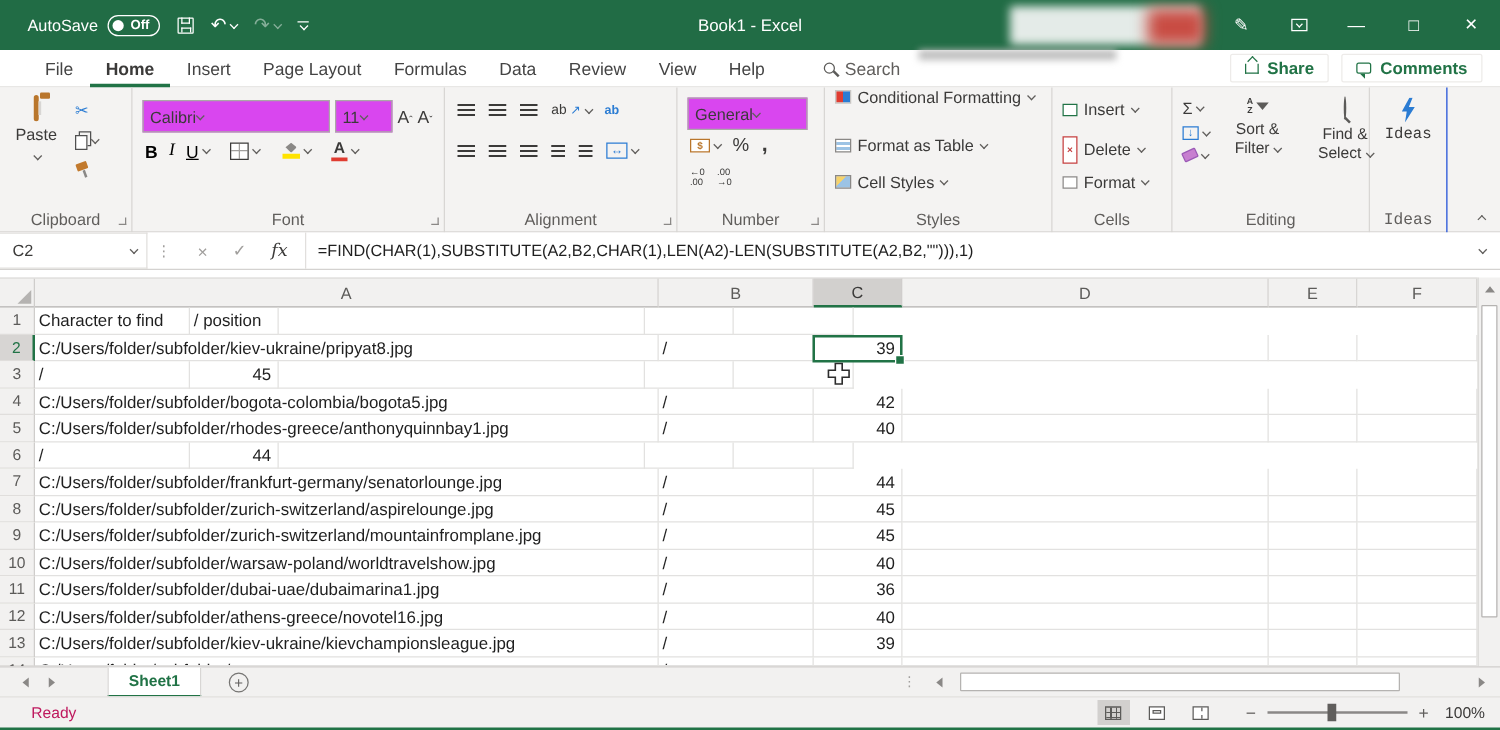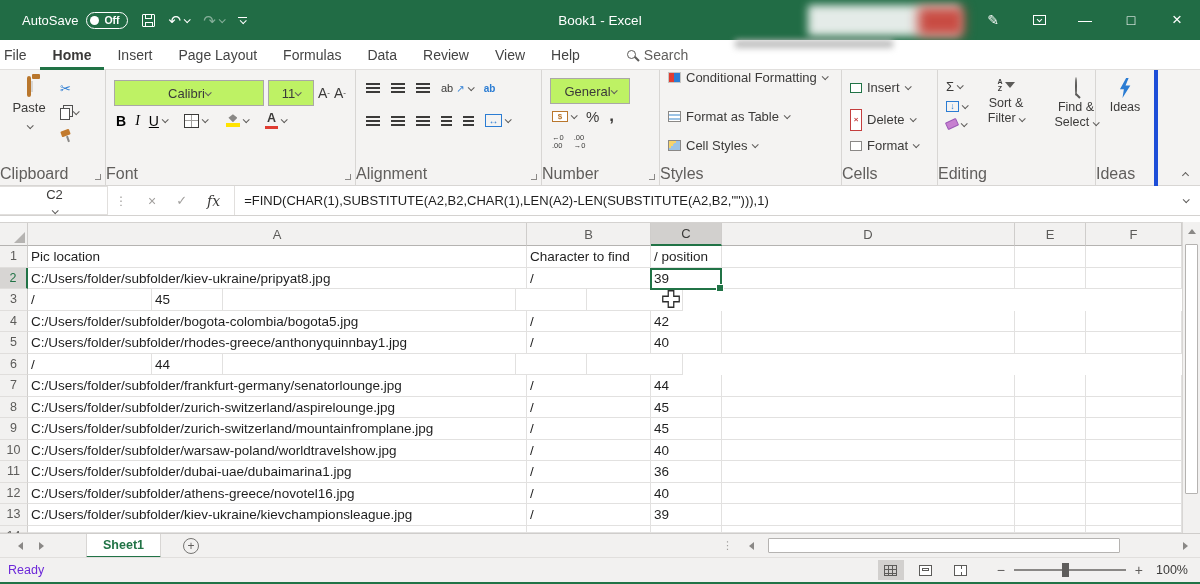--- a/index.html
+++ b/index.html
@@ -42,24 +42,24 @@
   .top-actions { margin-left:auto; display:flex; gap:10px; padding-right:14px; }
   .gbtn { display:flex; align-items:center; border:1px solid #edebe9; background:#fff; color:#217346; font-size:13.5px; font-weight:bold; padding:3px 11px; border-radius:2px; }
   .shic { width:11px; height:8px; border:1.3px solid #217346; border-top:none; position:relative; margin-right:7px; }
   .shic::after { content:""; position:absolute; left:2.5px; top:-5px; width:5px; height:5px; border-top:1.3px solid #217346; border-right:1.3px solid #217346; transform:rotate(-45deg); }
   .cmic { width:12px; height:9px; border:1.3px solid #217346; border-radius:2px; position:relative; margin-right:7px; }
   .cmic::after { content:""; position:absolute; left:2px; bottom:-4.5px; border-left:4px solid transparent; border-top:4px solid #217346; }
 
   
   .ribbon { position:absolute; top:70px; left:0; width:1200px; height:116px; background:#f4f3f2; border-bottom:1px solid #d8d6d4; display:flex; }
   .grp { position:relative; border-right:1px solid #d8d6d4; height:116px; flex:none; }
-  .grp .lbl { position:absolute; bottom:3px; left:0; width:100%; font-size:16px; color:#605e5c; }
+  .grp .lbl { position:absolute; bottom:3px; left:0; width:100%; text-align:center; font-size:13px; color:#605e5c; }
   .lau { position:absolute; right:4px; bottom:6px; width:6px; height:6px; border-right:1.5px solid #8a8886; border-bottom:1.5px solid #8a8886; }
   .rtxt { font-size:13px; color:#3b3a39; }
-  .combo { background:#bef264; border:1px solid #aaa8a6; height:22px; display:flex; align-items:center; justify-content:center; padding:12px 5px; font-size:13px; color:#3b3a39; }
+  .combo { background:#d946ef; border:1px solid #aaa8a6; height:22px; display:flex; align-items:center; justify-content:flex-start; padding:12px 5px; font-size:13px; color:#3b3a39; }
   .bars { width:14px; height:10px; background:repeating-linear-gradient(to bottom,#3b3a39 0 1.6px,transparent 1.6px 4.2px); }
   .bars.mid { width:11px; }
   .sb { display:inline-flex; align-items:center; gap:3px; }
 
   .clipwrap { width:106px; }
   .paste-big { position:absolute; left:6px; top:8px; width:46px; text-align:center; }
   .clip { width:18px; height:23px; margin:0 auto; background:#fff; border:2px solid #b9762c; border-radius:2px; position:relative; }
   .clip::before { content:""; position:absolute; top:-4px; left:3px; width:8px; height:5px; background:#b9762c; border-radius:1px; }
   .clip::after { content:""; position:absolute; inset:3px 2px; border:1px solid #d8d6d4; background:#fff; }
   .paste-big .rtxt { display:block; margin-top:4px; }
@@ -122,50 +122,50 @@
   .sum { font-size:13px; color:#3b3a39; line-height:1; }
   .filldown { width:13px; height:11px; border:1px solid #2b7cd3; color:#2b7cd3; font-size:9px; display:flex; align-items:center; justify-content:center; line-height:1; }
   .eraser { width:12px; height:8px; background:#c77fd0; border:1px solid #9b59b6; border-radius:1px; transform:rotate(-25deg); }
   .bigbtn { position:absolute; top:8px; width:52px; text-align:center; }
   .bigbtn .two { font-size:12.5px; color:#3b3a39; line-height:15px; margin-top:4px; }
   .azic { display:flex; align-items:center; justify-content:center; gap:2px; }
   .azcol { display:flex; flex-direction:column; font-size:7px; font-weight:bold; color:#3b3a39; line-height:7px; }
   .funnel { width:0; height:0; border-left:5px solid transparent; border-right:5px solid transparent; border-top:6px solid #5c5b59; }
   .lens.big { width:13px; height:13px; margin:1px auto 0; }
 
-  .idwrap { width:62px; border-right:4px solid #1d4ed8; }
+  .idwrap { width:62px; border-right:1px solid #1d4ed8;font-family:Liberation Mono, monospace; }
   .bolt { width:14px; height:20px; margin:8px auto 2px; background:#2b7cd3; clip-path:polygon(58% 0,14% 56%,42% 56%,32% 100%,88% 38%,54% 38%,76% 0); }
   .idtxt { text-align:center; font-size:12.5px; color:#3b3a39; }
   .collapsewrap { flex:1; position:relative; border-right:none; }
   .collapse { position:absolute; right:12px; bottom:8px; }
 
   
   .fbar { position:absolute; top:186px; left:0; width:1200px; height:30px; background:#fff; border-bottom:1px solid #d4d2d0; display:flex; align-items:stretch; }
-  .namebox { width:108px; display:flex; align-items:center; justify-content:space-between; padding:0 8px 0 10px; border:1px solid #e1dfdd; border-left:none; font-size:13px; color:#3b3a39;flex-direction:column; }
+  .namebox { width:118px; display:flex; align-items:center; justify-content:space-between; padding:0 8px 0 10px; border:1px solid #e1dfdd; border-left:none; font-size:13px; color:#3b3a39; }
   .fb-dots { width:26px; display:flex; align-items:center; justify-content:center; color:#a19f9d; font-size:12px; }
   .fb-btns { display:flex; align-items:center; gap:20px; padding:0 14px; }
   .fbx { color:#a19f9d; font-size:14px; }
   .fbck { color:#a19f9d; font-size:13px; }
   .fx { font-family:"DejaVu Serif", serif; font-style:italic; font-size:14px; color:#3b3a39; }
   .fwrap { flex:1; border-left:1px solid #e1dfdd; display:flex; align-items:center; padding-left:9px; font-size:13px; color:#1f1f1f; white-space:nowrap; overflow:hidden; }
   .fb-chev { width:30px; display:flex; align-items:center; justify-content:center; }
 
   
   .grid { position:absolute; top:222px; left:0; width:1182px; }
   .hdr { display:flex; height:24px; border-top:1px solid #d4d2d0; }
   .h { background:#f2f1f0; border-right:1px solid #cfcdcb; border-bottom:1px solid #b5b3b1; font-size:13px; color:#5c5b59; text-align:center; line-height:23px; flex:none; }
   .corner { width:28px; position:relative; }
   .corner::after { content:""; position:absolute; right:2px; bottom:2px; width:0; height:0; border-bottom:11px solid #b5b3b1; border-left:11px solid transparent; }
   .wA { width:499px; } .wB { width:124px; } .wC { width:71px; } .wD { width:293px; } .wE { width:71px; } .wF { width:96px; }
   .selcol { background:#d2d0ce; border-bottom:2px solid #217346; line-height:22px; color:#3b3a39; }
   .r { display:flex; height:21.5px; background:#fff; }
   .rn { width:28px; flex:none; background:#f2f1f0; border-right:1px solid #cfcdcb; border-bottom:1px solid #e0dedc; font-size:12.5px; color:#5c5b59; text-align:center; line-height:21px; }
   .rn.selrow { background:#d7d5d3; border-right:2px solid #217346; color:#217346; }
   .c { flex:none; border-right:1px solid #e2e1e0; border-bottom:1px solid #e2e1e0; font-size:13.5px; color:#1f1f1f; line-height:21px; padding:0 3px; white-space:nowrap; overflow:hidden; }
-  .c.num { padding-right:5px; }
+  .c.num { text-align:right; padding-right:5px; }
   .r.partial { height:7px; overflow:hidden; }
   .sel { position:absolute; left:650px; top:45.5px; width:72px; height:22.5px; border:2px solid #217346; pointer-events:none; }
   .sel::after { content:""; position:absolute; right:-4px; bottom:-4px; width:6px; height:6px; background:#217346; border:1px solid #fff; }
   .cellcursor { position:absolute; left:660px; top:66px; pointer-events:none; }
 
   .vscroll { position:absolute; top:222px; left:1182px; width:18px; height:311px; background:#f2f1f0; border-left:1px solid #d8d6d4; }
   .vs-up { height:18px; display:flex; align-items:center; justify-content:center; }
   .tri-u { width:0; height:0; border-left:4px solid transparent; border-right:4px solid transparent; border-bottom:5px solid #8a8886; }
   .tri-l { width:0; height:0; border-top:4px solid transparent; border-bottom:4px solid transparent; border-right:5px solid #8a8886; }
   .tri-r { width:0; height:0; border-top:4px solid transparent; border-bottom:4px solid transparent; border-left:5px solid #8a8886; }
@@ -178,21 +178,21 @@
   .stab .txt { font-size:12.5px; font-weight:bold; color:#217346; }
   .addsheet { width:16px; height:16px; border:1px solid #767573; border-radius:50%; display:flex; align-items:center; justify-content:center; margin-left:22px; color:#605e5c; font-size:12px; line-height:1; }
   .hscroll { margin-left:auto; display:flex; align-items:center; gap:8px; padding-right:6px; }
   .hs-dots { color:#a19f9d; font-size:11px; letter-spacing:1px; }
   .hs-btn { width:18px; height:17px; display:flex; align-items:center; justify-content:center; }
   .htrack { width:400px; height:17px; background:#f2f1f0; position:relative; }
   .hthumb { position:absolute; left:0; top:1px; width:352px; height:15px; background:#fff; border:1px solid #b5b3b1; border-radius:1px; }
 
   
   .statusbar { position:absolute; top:557px; left:0; width:1200px; height:27px; background:#f2f1f0; border-top:1px solid #e1dfdd; border-bottom:2px solid #217346; display:flex; align-items:center; }
-  .ready { font-size:12.5px; color:#6d28d9; padding-left:8px; }
+  .ready { font-size:12.5px; color:#be185d; padding-left:25px; }
   .sb-right { margin-left:auto; display:flex; align-items:center; gap:9px; padding-right:12px; }
   .vic { width:26px; height:20px; display:flex; align-items:center; justify-content:center; }
   .vic.active { background:#d2d0ce; }
   .ic-normal { width:13px; height:11px; border:1px solid #5c5b59;
       background:repeating-linear-gradient(to right,transparent 0 3.2px,#5c5b59 3.2px 4.2px),
                  repeating-linear-gradient(to bottom,transparent 0 3.2px,#5c5b59 3.2px 4.2px); }
   .ic-pl { width:13px; height:11px; border:1px solid #5c5b59; position:relative; background:#fff; }
   .ic-pl::after { content:""; position:absolute; inset:2px 2px 4px 2px; border:1px solid #5c5b59; }
   .ic-pb { width:13px; height:11px; border:1px solid #5c5b59; position:relative; background:#fff; }
   .ic-pb::after { content:""; position:absolute; left:5.5px; top:0; width:0; height:100%; border-left:1px dashed #5c5b59; }
@@ -247,33 +247,43 @@
           <span>□</span>
         </span>
       <span class="wbtn" style="font-size:17px">
           <span>×</span>
         </span>
     </div>
   </div>
 
   <div class="tabrow">
     <div class="blur-gray"></div>
-    <span class="tab" style="padding-left:4px">File</span>
+    <span class="tab" style="padding-left:36px">File</span>
     <span class="tab active">Home</span>
     <span class="tab">Insert</span>
     <span class="tab">Page Layout</span>
     <span class="tab">Formulas</span>
     <span class="tab">Data</span>
     <span class="tab">Review</span>
     <span class="tab">View</span>
     <span class="tab">Help</span>
     <span class="searchbox">
       <span class="lens"></span>
       <span>Search</span>
     </span>
+    <span class="top-actions">
+      <span class="gbtn">
+          <span class="shic"></span>
+          <span>Share</span>
+        </span>
+      <span class="gbtn">
+          <span class="cmic"></span>
+          <span>Comments</span>
+        </span>
+    </span>
   </div>
 
   <div class="ribbon">
 
     <div class="grp clipwrap">
       <div class="paste-big">
         <span class="clip"></span>
         <span class="rtxt">Paste</span>
         <span class="cv"></span>
       </div>
@@ -362,21 +372,21 @@
             </span>
             <span class="cv"></span>
           </span>
       </div>
       <span class="lbl">Alignment</span>
       <span class="lau"></span>
     </div>
 
     <div class="grp numwrap">
       <div class="nw-r1">
-        <span class="combo" style="width:80px">
+        <span class="combo" style="width:96px">
             <span>General</span>
             <span class="cv"></span>
           </span>
       </div>
       <div class="nw-r2">
         <span class="sb">
             <span class="acct">
               <span>$</span>
             </span>
             <span class="cv"></span>
@@ -510,21 +520,20 @@
       <div class="h wA">A</div>
       <div class="h wB">B</div>
       <div class="h wC selcol">C</div>
       <div class="h wD">D</div>
       <div class="h wE">E</div>
       <div class="h wF">F</div>
     </div>
 
     <div class="r">
       <div class="rn">1</div>
-      <div class="c wA">Pic location</div>
       <div class="c wB">Character to find</div>
       <div class="c wC">/ position</div>
       <div class="c wD"></div>
         <div class="c wE"></div>
         <div class="c wF"></div>
     </div>
     <div class="r">
       <div class="rn selrow">2</div>
       <div class="c wA">C:/Users/folder/subfolder/kiev-ukraine/pripyat8.jpg</div>
       <div class="c wB">/</div>

